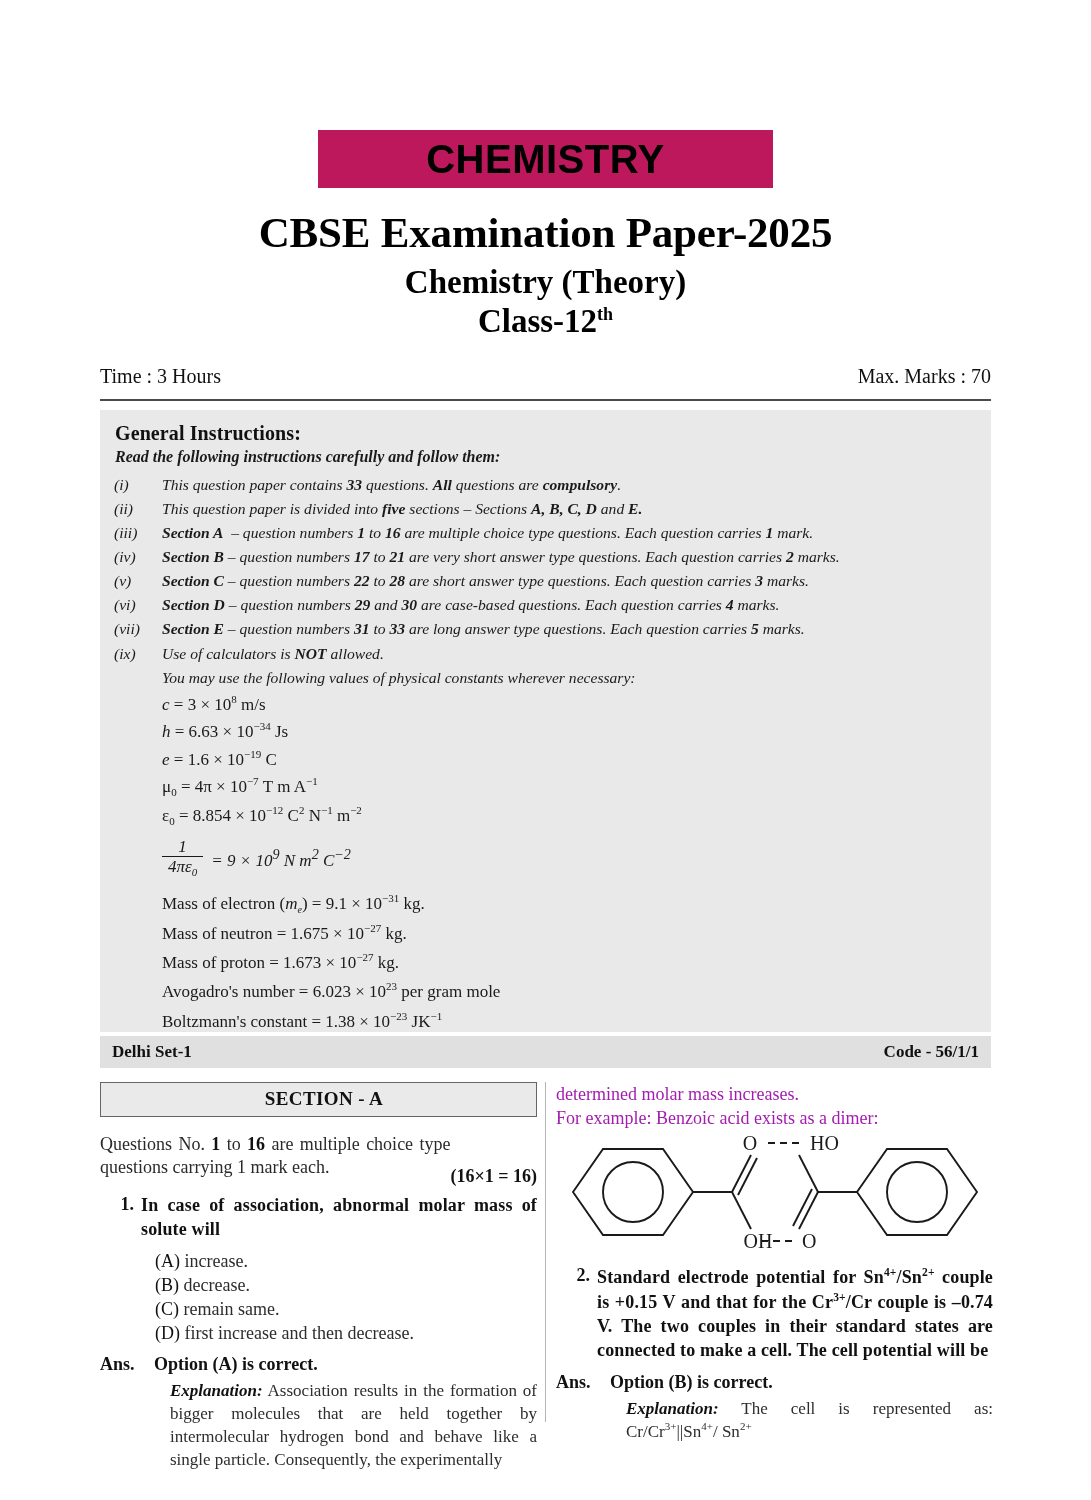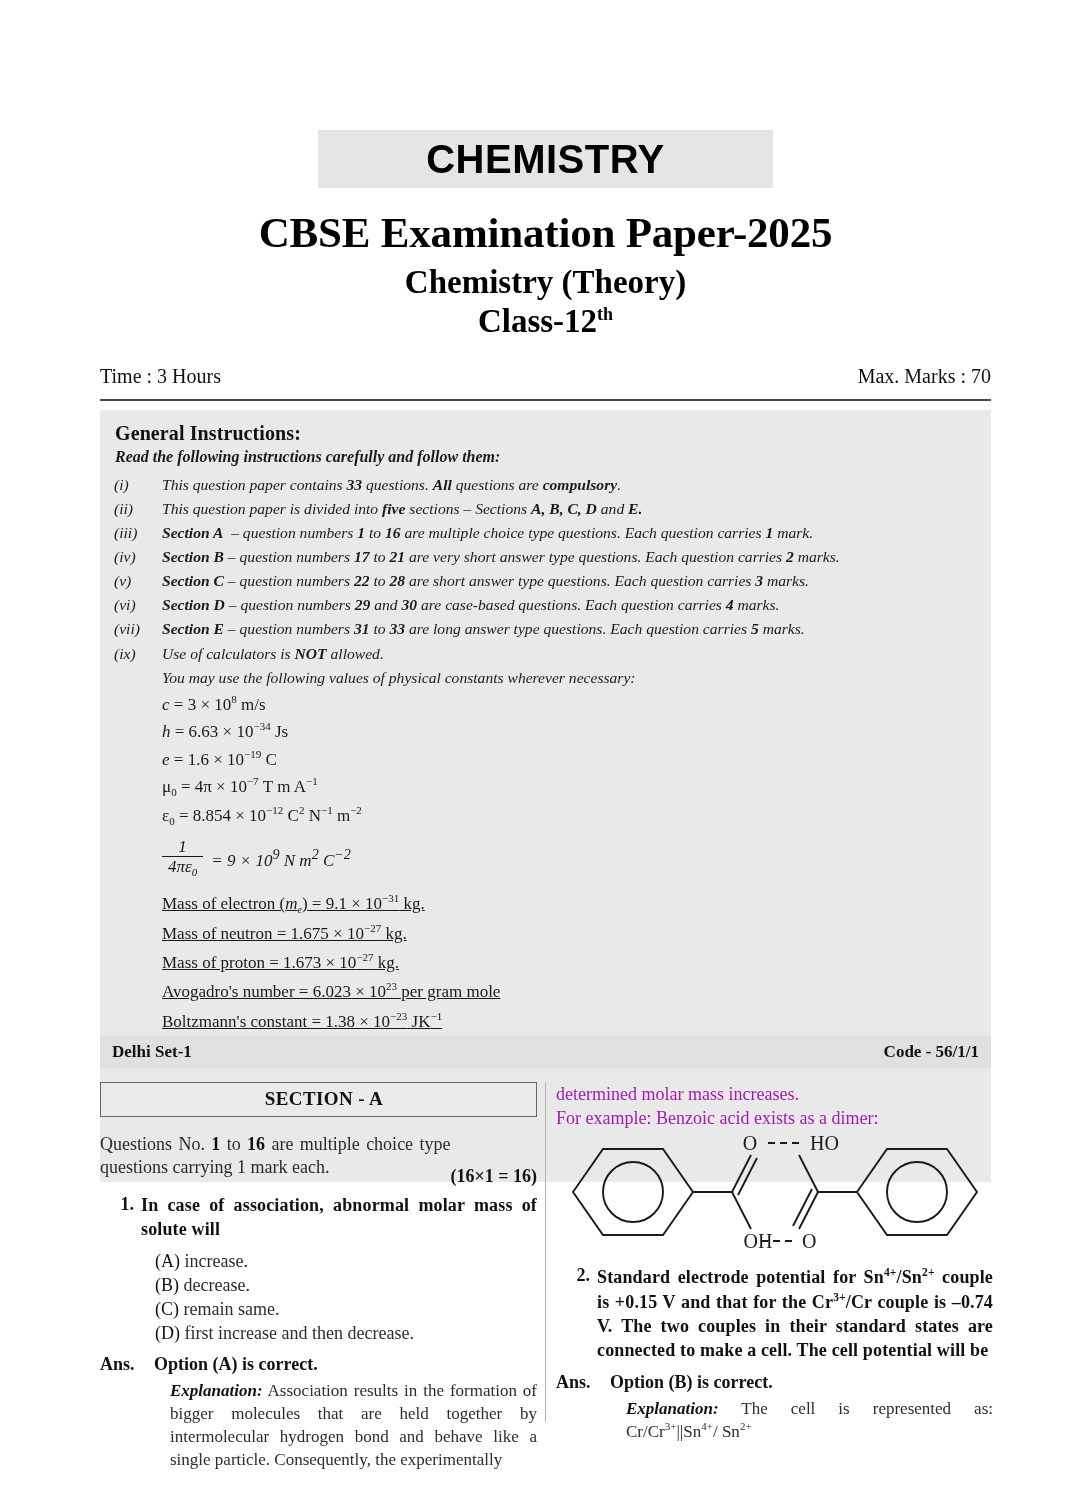--- a/index.html
+++ b/index.html
@@ -22,21 +22,21 @@
     padding: 0;
   }
 
   
   .subject-banner {
     position: absolute;
     left: 318px;
     top: 130px;
     width: 455px;
     height: 58px;
-    background: #e5e5e5;
+    background: #be185d;
     display: flex;
     align-items: center;
     justify-content: center;
   }
   .subject-banner .txt {
     font-family: "Liberation Sans", "DejaVu Sans", sans-serif;
     font-weight: bold;
     font-size: 40px;
     letter-spacing: 0.5px;
     color: #000;
@@ -93,21 +93,21 @@
     height: 2px;
     background: #4a4a4a;
   }
 
   
   .instructions {
     position: absolute;
     left: 100px;
     top: 410px;
     width: 891px;
-    height: 772px;
+    height: 622px;
     background: #e9e9e9;
     padding: 12px 14px 0 14px;
     box-sizing: border-box;
     font-size: 15.5px;
   }
   .gi-head {
     font-size: 20px;
     font-weight: bold;
     color: #111;
     margin: 0 0 3px 1px;
@@ -165,21 +165,20 @@
   }
   .frac .num { padding: 0 10px 1px 10px; }
   .frac .den { padding: 1px 6px 0 6px; border-top: 1.3px solid #1a1a1a; }
   .frac .den sub { font-size: 11px; }
 
   .masses {
     margin: 10px 0 0 0;
     font-style: normal;
     font-size: 17px;
     line-height: 1.72;
-    text-decoration: underline;
   }
   .masses sup { font-size: 11px; vertical-align: super; }
   .masses sub { font-size: 10px; vertical-align: sub; }
   .masses .it { font-style: italic; }
 
   
   .setband {
     position: absolute;
     left: 100px;
     top: 1036px;

